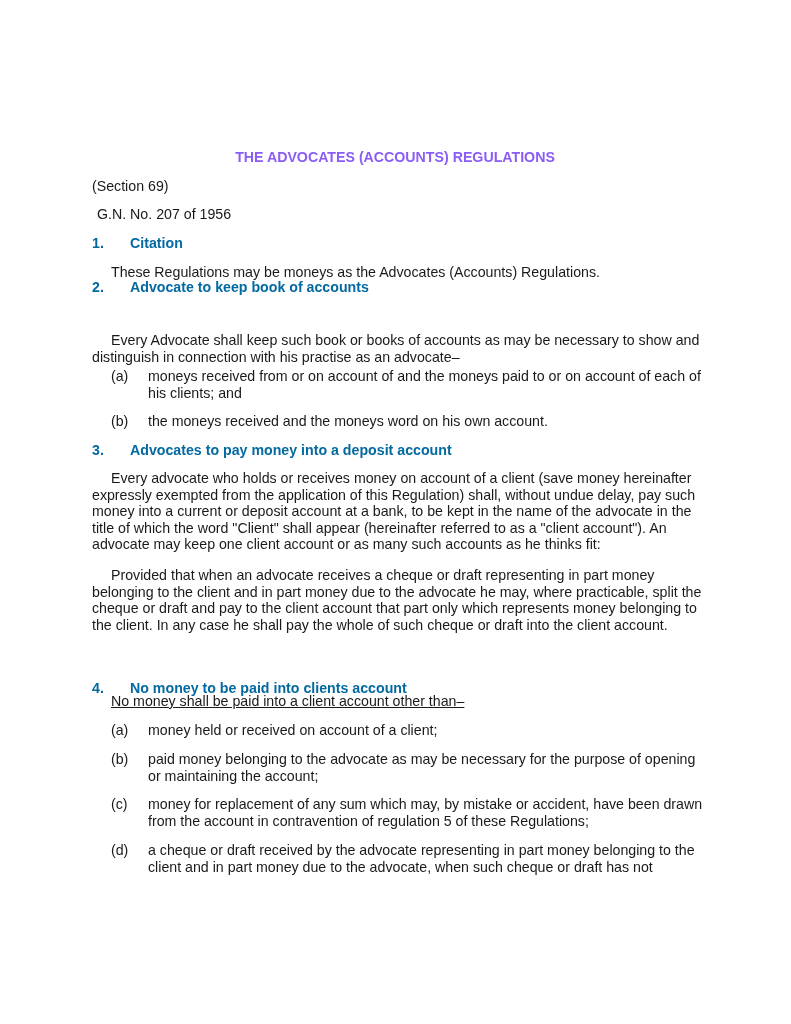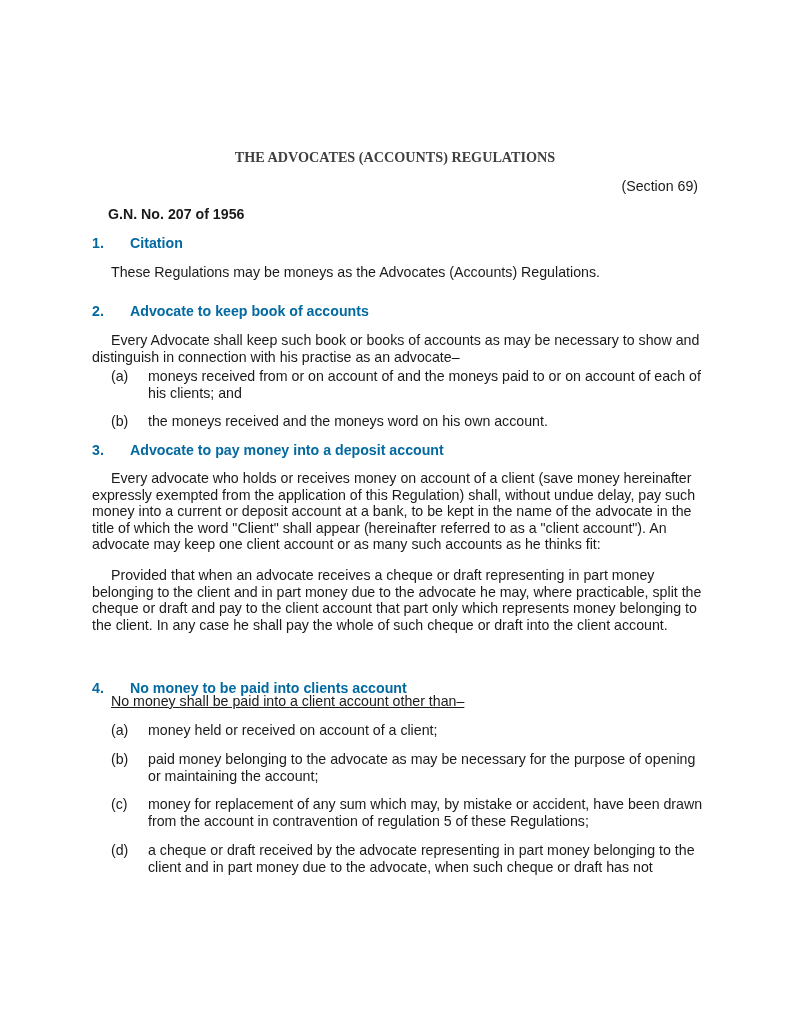--- a/index.html
+++ b/index.html
@@ -23,36 +23,34 @@
       top: 0;
       width: 612px;
     }
     .title {
       position: absolute;
       top: 149px;
       left: 0;
       width: 606px;
       text-align: center;
       font-weight: bold;
-      color: #404040;
+      color: #8b5cf6;
       font-size: 14.2px;
-      font-family: Liberation Serif, serif;
     }
     .subtitle {
       position: absolute;
       top: 178px;
       left: 0;
       width: 606px;
-      text-align: right;
+      text-align: left;
     }
     .gn {
       position: absolute;
       top: 206px;
-      left: 16px;
-      font-weight: bold;
+      left: 5px;
     }
     .heading {
       position: absolute;
       left: 0;
       font-weight: bold;
       color: #0369a1;
       white-space: nowrap;
     }
     .heading .num {
       display: inline-block;
@@ -88,35 +86,35 @@
 
   <div class="title">THE ADVOCATES (ACCOUNTS) REGULATIONS</div>
   <div class="subtitle">(Section 69)</div>
   <div class="gn">G.N. No. 207 of 1956</div>
 
   <div class="heading" style="top:235px;">
     <span class="num">1.</span><span>Citation</span>
   </div>
   <div class="para" style="top:264px;">These Regulations may be moneys as the Advocates (Accounts) Regulations.</div>
 
-  <div class="heading" style="top:303px;">
+  <div class="heading" style="top:279px;">
     <span class="num">2.</span><span>Advocate to keep book of accounts</span>
   </div>
   <div class="para" style="top:332px;">Every Advocate shall keep such book or books of accounts as may be necessary to show and distinguish in connection with his practise as an advocate–</div>
   <div class="item" style="top:368px;">
     <span class="lbl">(a)</span>
     <span class="txt">moneys received from or on account of and the moneys paid to or on account of each of his clients; and</span>
   </div>
   <div class="item" style="top:413px;">
     <span class="lbl">(b)</span>
     <span class="txt">the moneys received and the moneys word on his own account.</span>
   </div>
 
   <div class="heading" style="top:442px;">
-    <span class="num">3.</span><span>Advocate to pay money into a deposit account</span>
+    <span class="num">3.</span><span>Advocates to pay money into a deposit account</span>
   </div>
   <div class="para" style="top:470px;">Every advocate who holds or receives money on account of a client (save money hereinafter expressly exempted from the application of this Regulation) shall, without undue delay, pay such money into a current or deposit account at a bank, to be kept in the name of the advocate in the title of which the word "Client" shall appear (hereinafter referred to as a "client account"). An advocate may keep one client account or as many such accounts as he thinks fit:</div>
   <div class="para" style="top:567px;">Provided that when an advocate receives a cheque or draft representing in part money belonging to the client and in part money due to the advocate he may, where practicable, split the cheque or draft and pay to the client account that part only which represents money belonging to the client. In any case he shall pay the whole of such cheque or draft into the client account.</div>
 
   <div class="heading" style="top:664px;margin-top:16px;">
     <span class="num">4.</span><span>No money to be paid into clients account</span>
   </div>
   <div class="para" style="top:693px;text-decoration:underline;">No money shall be paid into a client account other than–</div>
   <div class="item" style="top:722px;">
     <span class="lbl">(a)</span>

